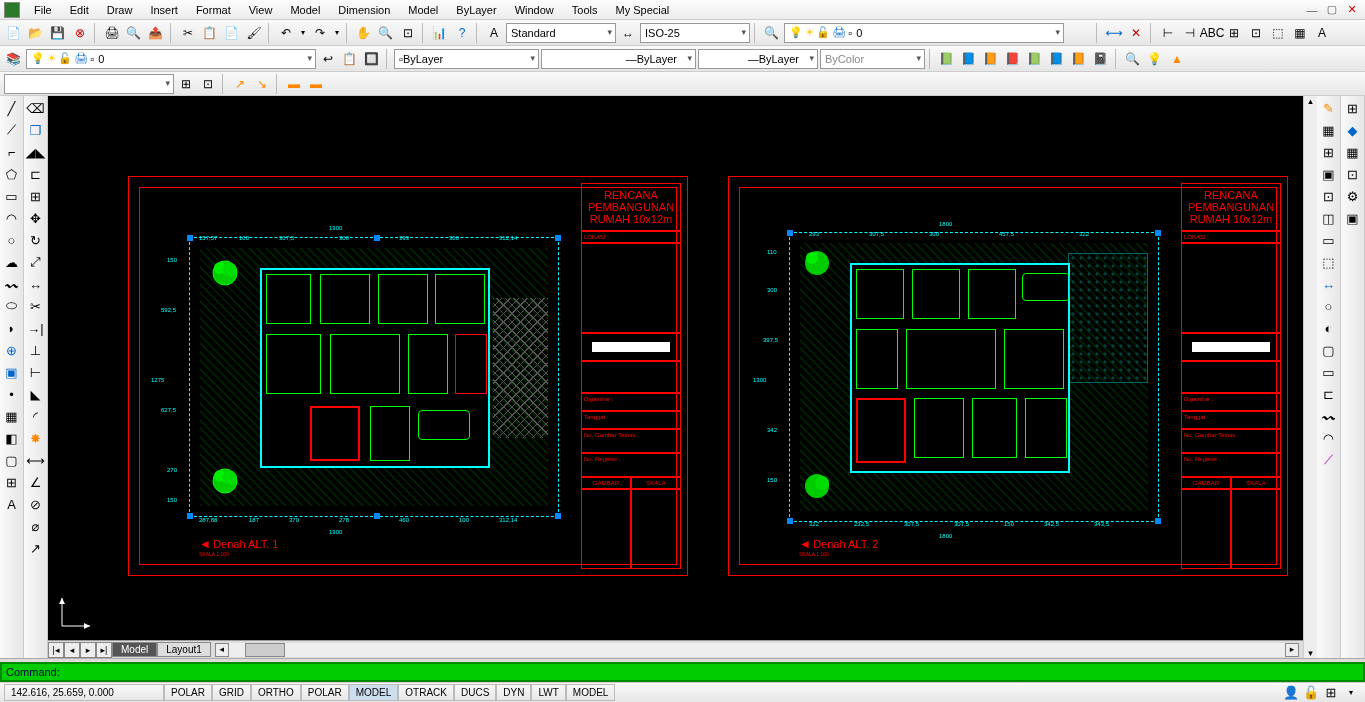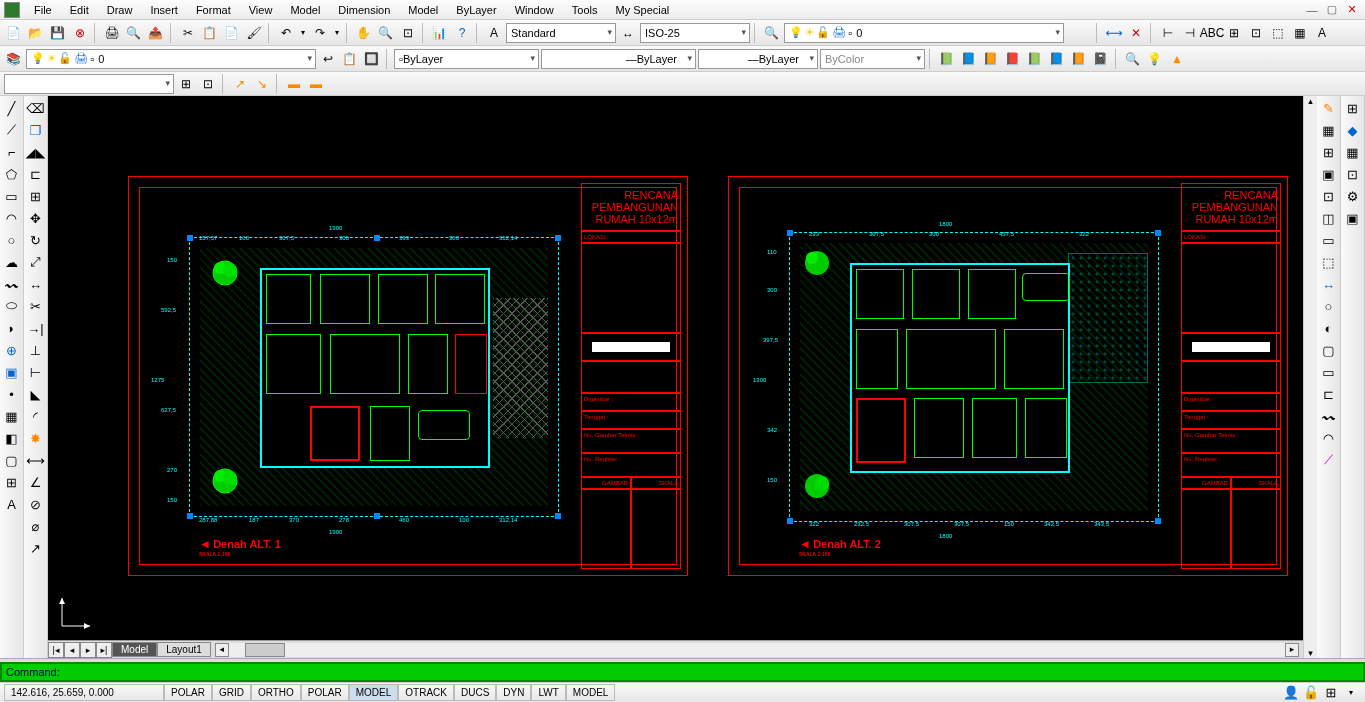--- a/index.html
+++ b/index.html
@@ -16,42 +16,42 @@
 .tcombo .caret{position:absolute;right:3px;top:3px;font-size:9px;color:#555;}
 .layer-swatch{display:inline-flex;align-items:center;gap:2px;}
 .workspace{flex:1;display:flex;min-height:0;}
 .vtoolbar{width:24px;background:linear-gradient(90deg,#fafafa,#e6e6e6);border-right:1px solid #ccc;display:flex;flex-direction:column;align-items:center;padding:2px 0;gap:2px;}
 .vbtn{width:20px;height:20px;display:flex;align-items:center;justify-content:center;font-size:13px;cursor:default;}
 .canvas-area{flex:1;display:flex;flex-direction:column;min-width:0;background:#000;}
 .canvas{flex:1;position:relative;overflow:hidden;}
 .sheet{position:absolute;border:1px solid #f00;}
 .sheet-inner{position:absolute;border:1px solid #f00;}
 .tblock{position:absolute;right:6px;top:6px;bottom:6px;width:100px;display:flex;flex-direction:column;}
-.tblock-cell{border:1px solid #f00;color:#f00;font-size:6px;padding:2px;text-align:right;}
+.tblock-cell{border:1px solid #f00;color:#f00;font-size:6px;padding:2px;text-align:center;}
 .plan{position:absolute;border:1px dashed #0ff;}
 .room{position:absolute;border:1px solid #0f0;background:rgba(0,60,0,0.3);}
 .furn{position:absolute;border:1px solid #0f0;}
 .dim-text{position:absolute;color:#0ff;font-size:6px;}
 .tree{position:absolute;width:30px;height:30px;}
 .tab-bar{height:18px;background:#ddd;border-top:1px solid #999;display:flex;align-items:center;}
 .tab-nav{display:flex;gap:0;}
 .tab-navbtn{width:16px;height:16px;border:1px solid #888;background:#eee;display:flex;align-items:center;justify-content:center;font-size:9px;}
 .tab{padding:1px 8px;background:#555;color:#fff;border:1px solid #888;font-size:10px;}
 .tab.inactive{background:#ddd;color:#000;}
 .hscroll{flex:1;height:14px;background:#eee;margin:0 4px;position:relative;}
 .hscroll-thumb{position:absolute;left:30px;width:40px;height:100%;background:#ccc;border:1px solid #888;}
 .cmd-line{height:20px;background:#0c0;border:2px solid #080;display:flex;align-items:center;padding:0 4px;color:#004;font-family:monospace;font-size:14px;}
 .status-bar{height:20px;background:linear-gradient(#fafafa,#e6e6e6);border-top:1px solid #ccc;display:flex;align-items:center;padding:0 4px;gap:0;}
 .status-cell{padding:2px 6px;border:1px solid #bbb;font-size:10px;}
 .status-cell.active{background:#cde;}
 .ucs-icon{position:absolute;left:10px;bottom:10px;width:36px;height:36px;}
 .grip{width:6px;height:6px;background:#08f;position:absolute;}
 svg.tree-svg{width:100%;height:100%;}
 .car{position:absolute;border:1px solid #0f0;border-radius:4px;}
-.title-text{position:absolute;color:#f00;font-size:8px;font-weight:bold;}
+.title-text{position:absolute;color:#f00;font-size:8px;font-weight:normal;}
 .white-rect{position:absolute;background:#fff;}
 </style>
 </head>
 <body>
 
 <div class="menubar">
   <div class="app-icon"></div>
   <div class="menu-item">File</div>
   <div class="menu-item">Edit</div>
   <div class="menu-item">Draw</div>

